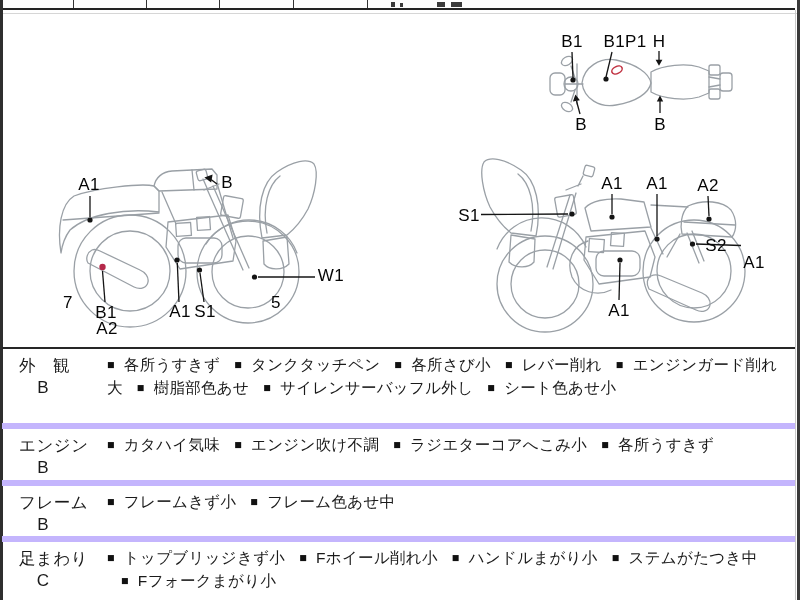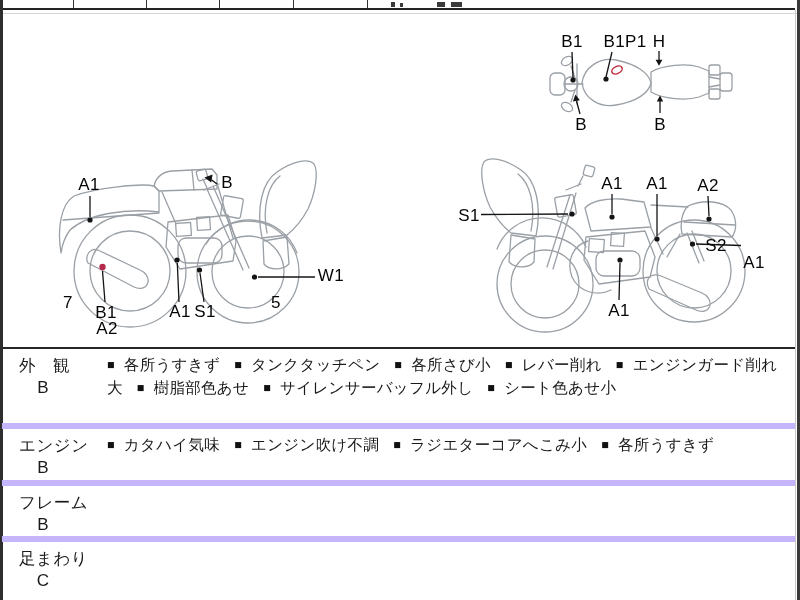--- a/index.html
+++ b/index.html
@@ -209,20 +209,22 @@
         <div class="items"><span class="bullet first">■</span><span>各所うすきず</span><span class="bullet">■</span><span>タンクタッチペン</span><span class="bullet">■</span><span>各所さび小</span><span class="bullet">■</span><span>レバー削れ</span><span class="bullet">■</span><span>エンジンガード削れ大</span><span class="bullet">■</span><span>樹脂部色あせ</span><span class="bullet">■</span><span>サイレンサーバッフル外し</span><span class="bullet">■</span><span>シート色あせ小</span></div>
       </div>
       <div class="trow" style="height: 51px;">
         <span class="section">エンジン</span>
         <span class="grade">B</span>
         <div class="items"><span class="bullet first">■</span><span>カタハイ気味</span><span class="bullet">■</span><span>エンジン吹け不調</span><span class="bullet">■</span><span>ラジエターコアへこみ小</span><span class="bullet">■</span><span>各所うすきず</span></div>
       </div>
       <div class="trow" style="height: 50px;">
         <span class="section">フレーム</span>
         <span class="grade">B</span>
+        <div class="items"><span class="bullet first">■</span><span>フレームきず小</span><span class="bullet">■</span><span>フレーム色あせ中</span></div>
       </div>
       <div class="trow" style="height: 78px;">
         <span class="section">足まわり</span>
         <span class="grade">C</span>
+        <div class="items"><span class="bullet first">■</span><span>トップブリッジきず小</span><span class="bullet">■</span><span>Fホイール削れ小</span><span class="bullet">■</span><span>ハンドルまがり小</span><span class="bullet">■</span><span>ステムがたつき中</span><span class="bullet">■</span><span>Fフォークまがり小</span></div>
       </div>
     </div>
 
 </div>
 
 </body></html>

